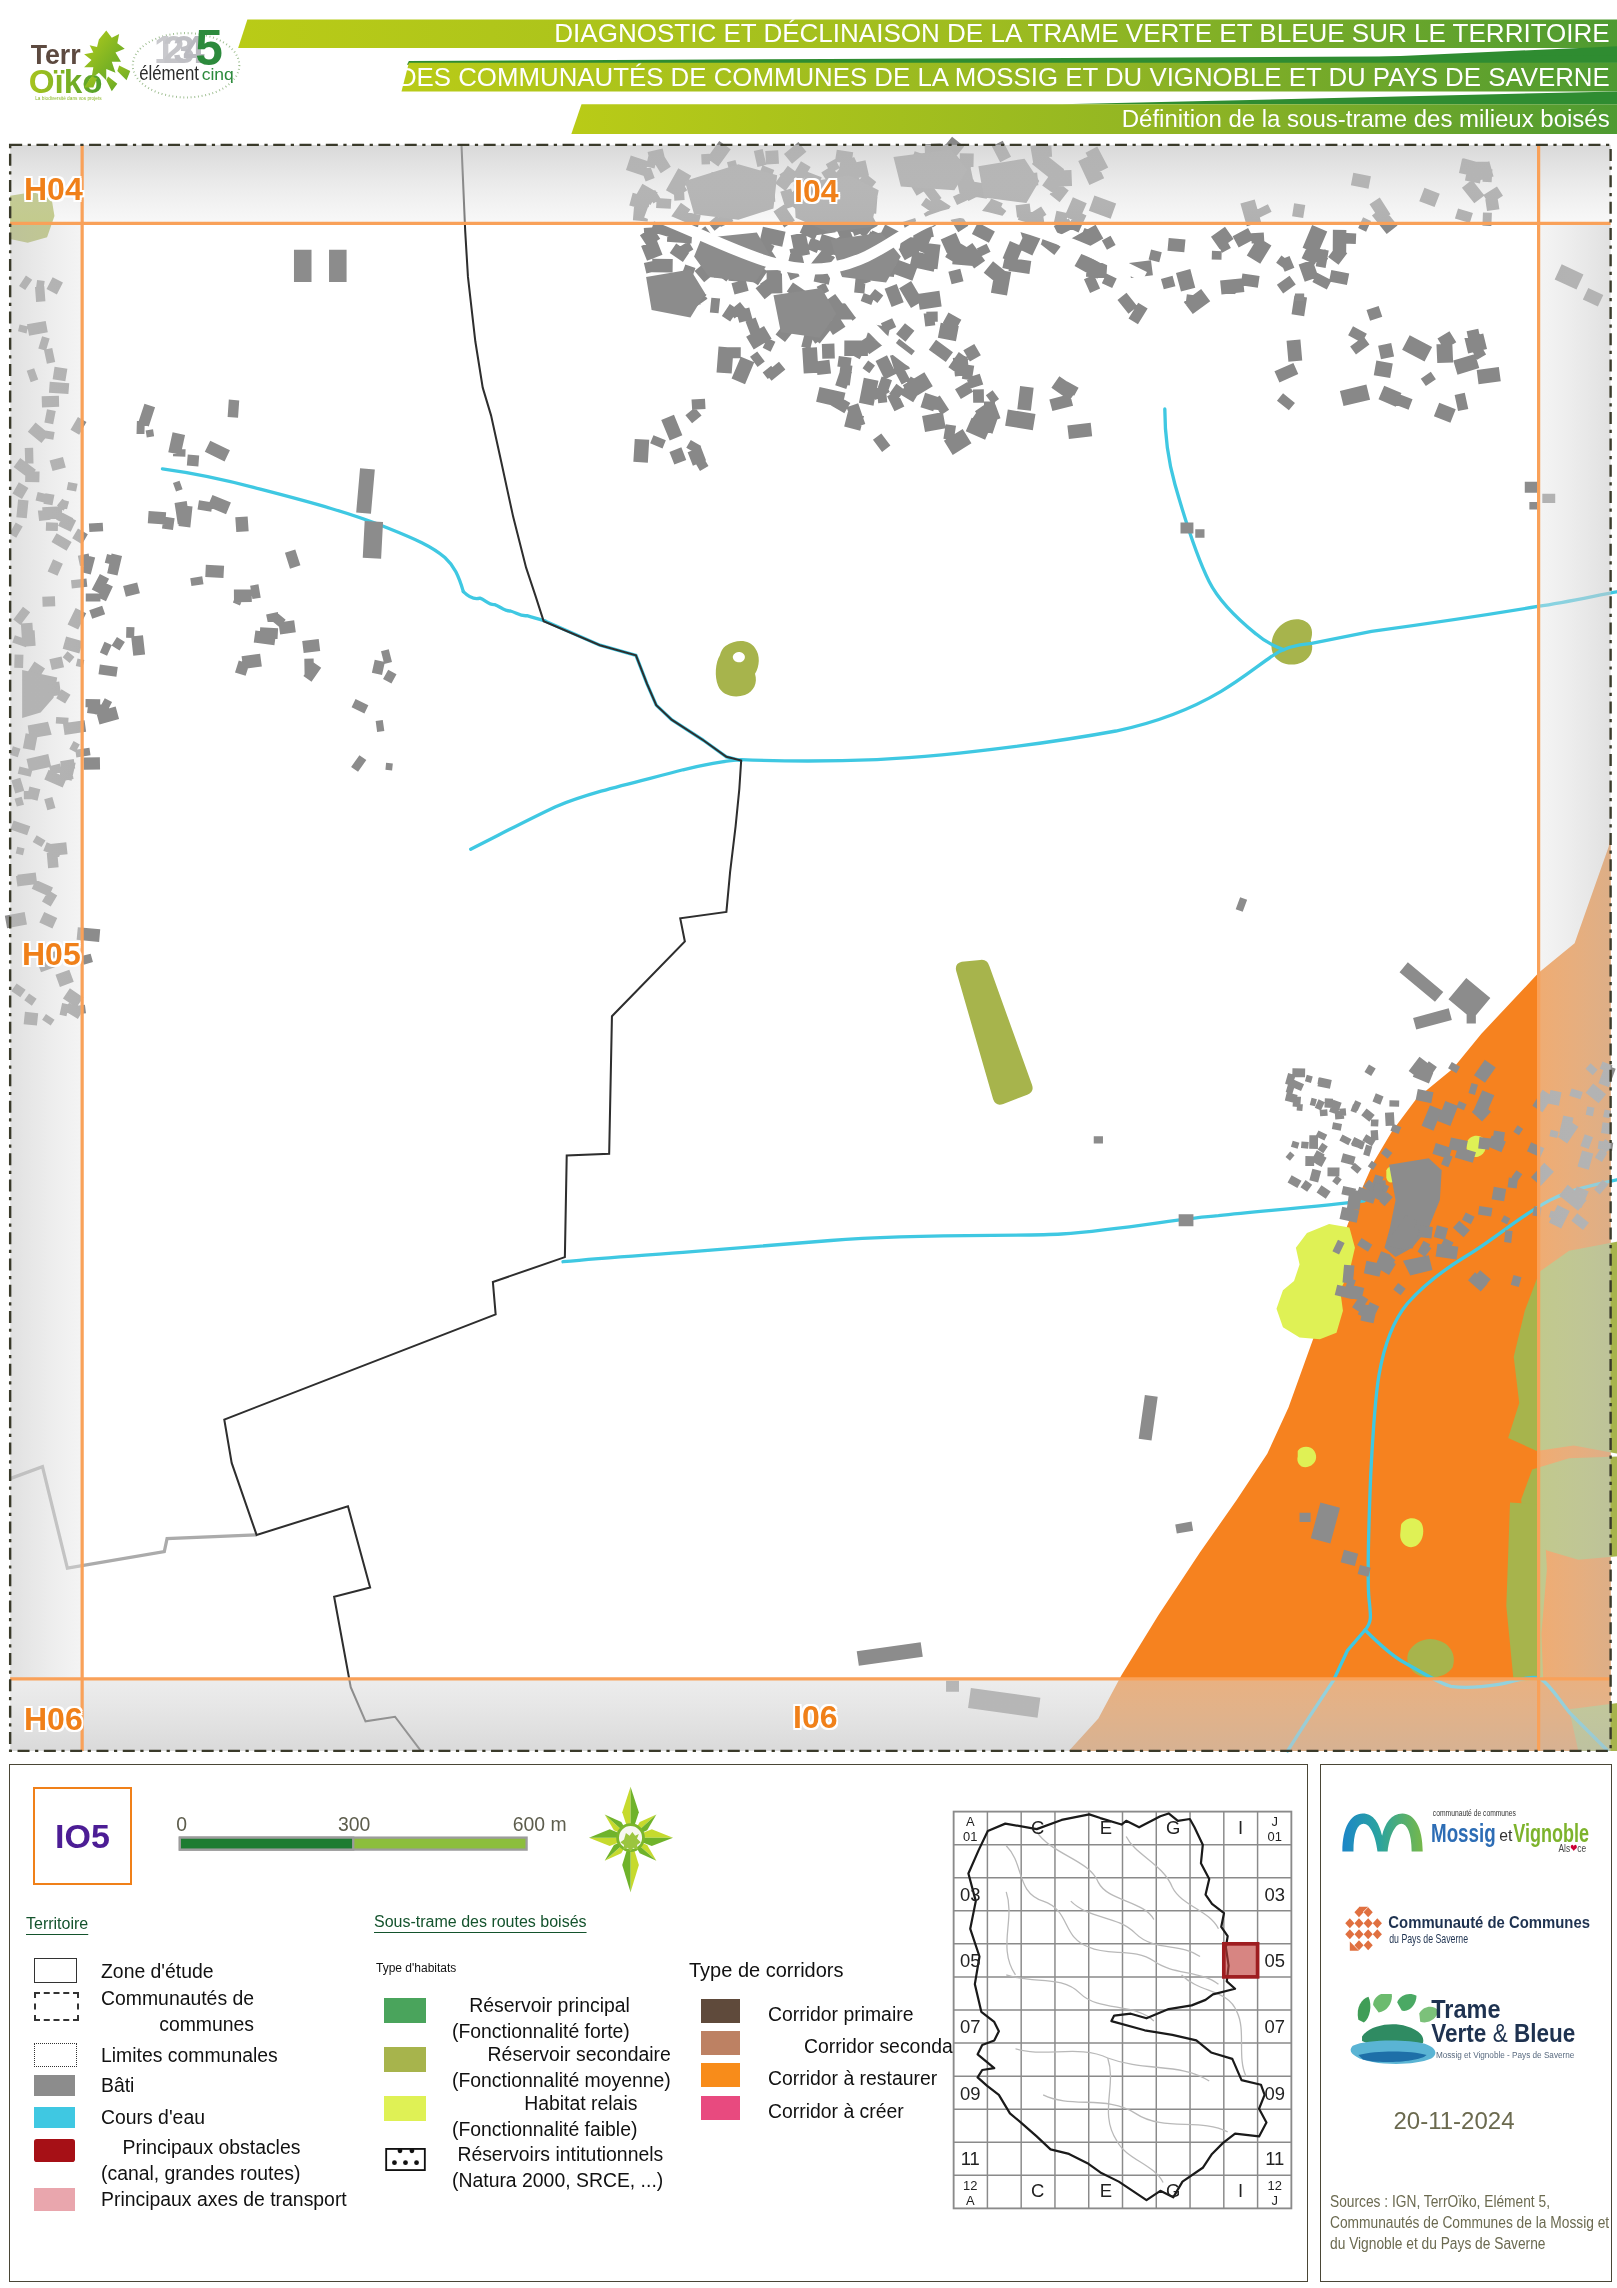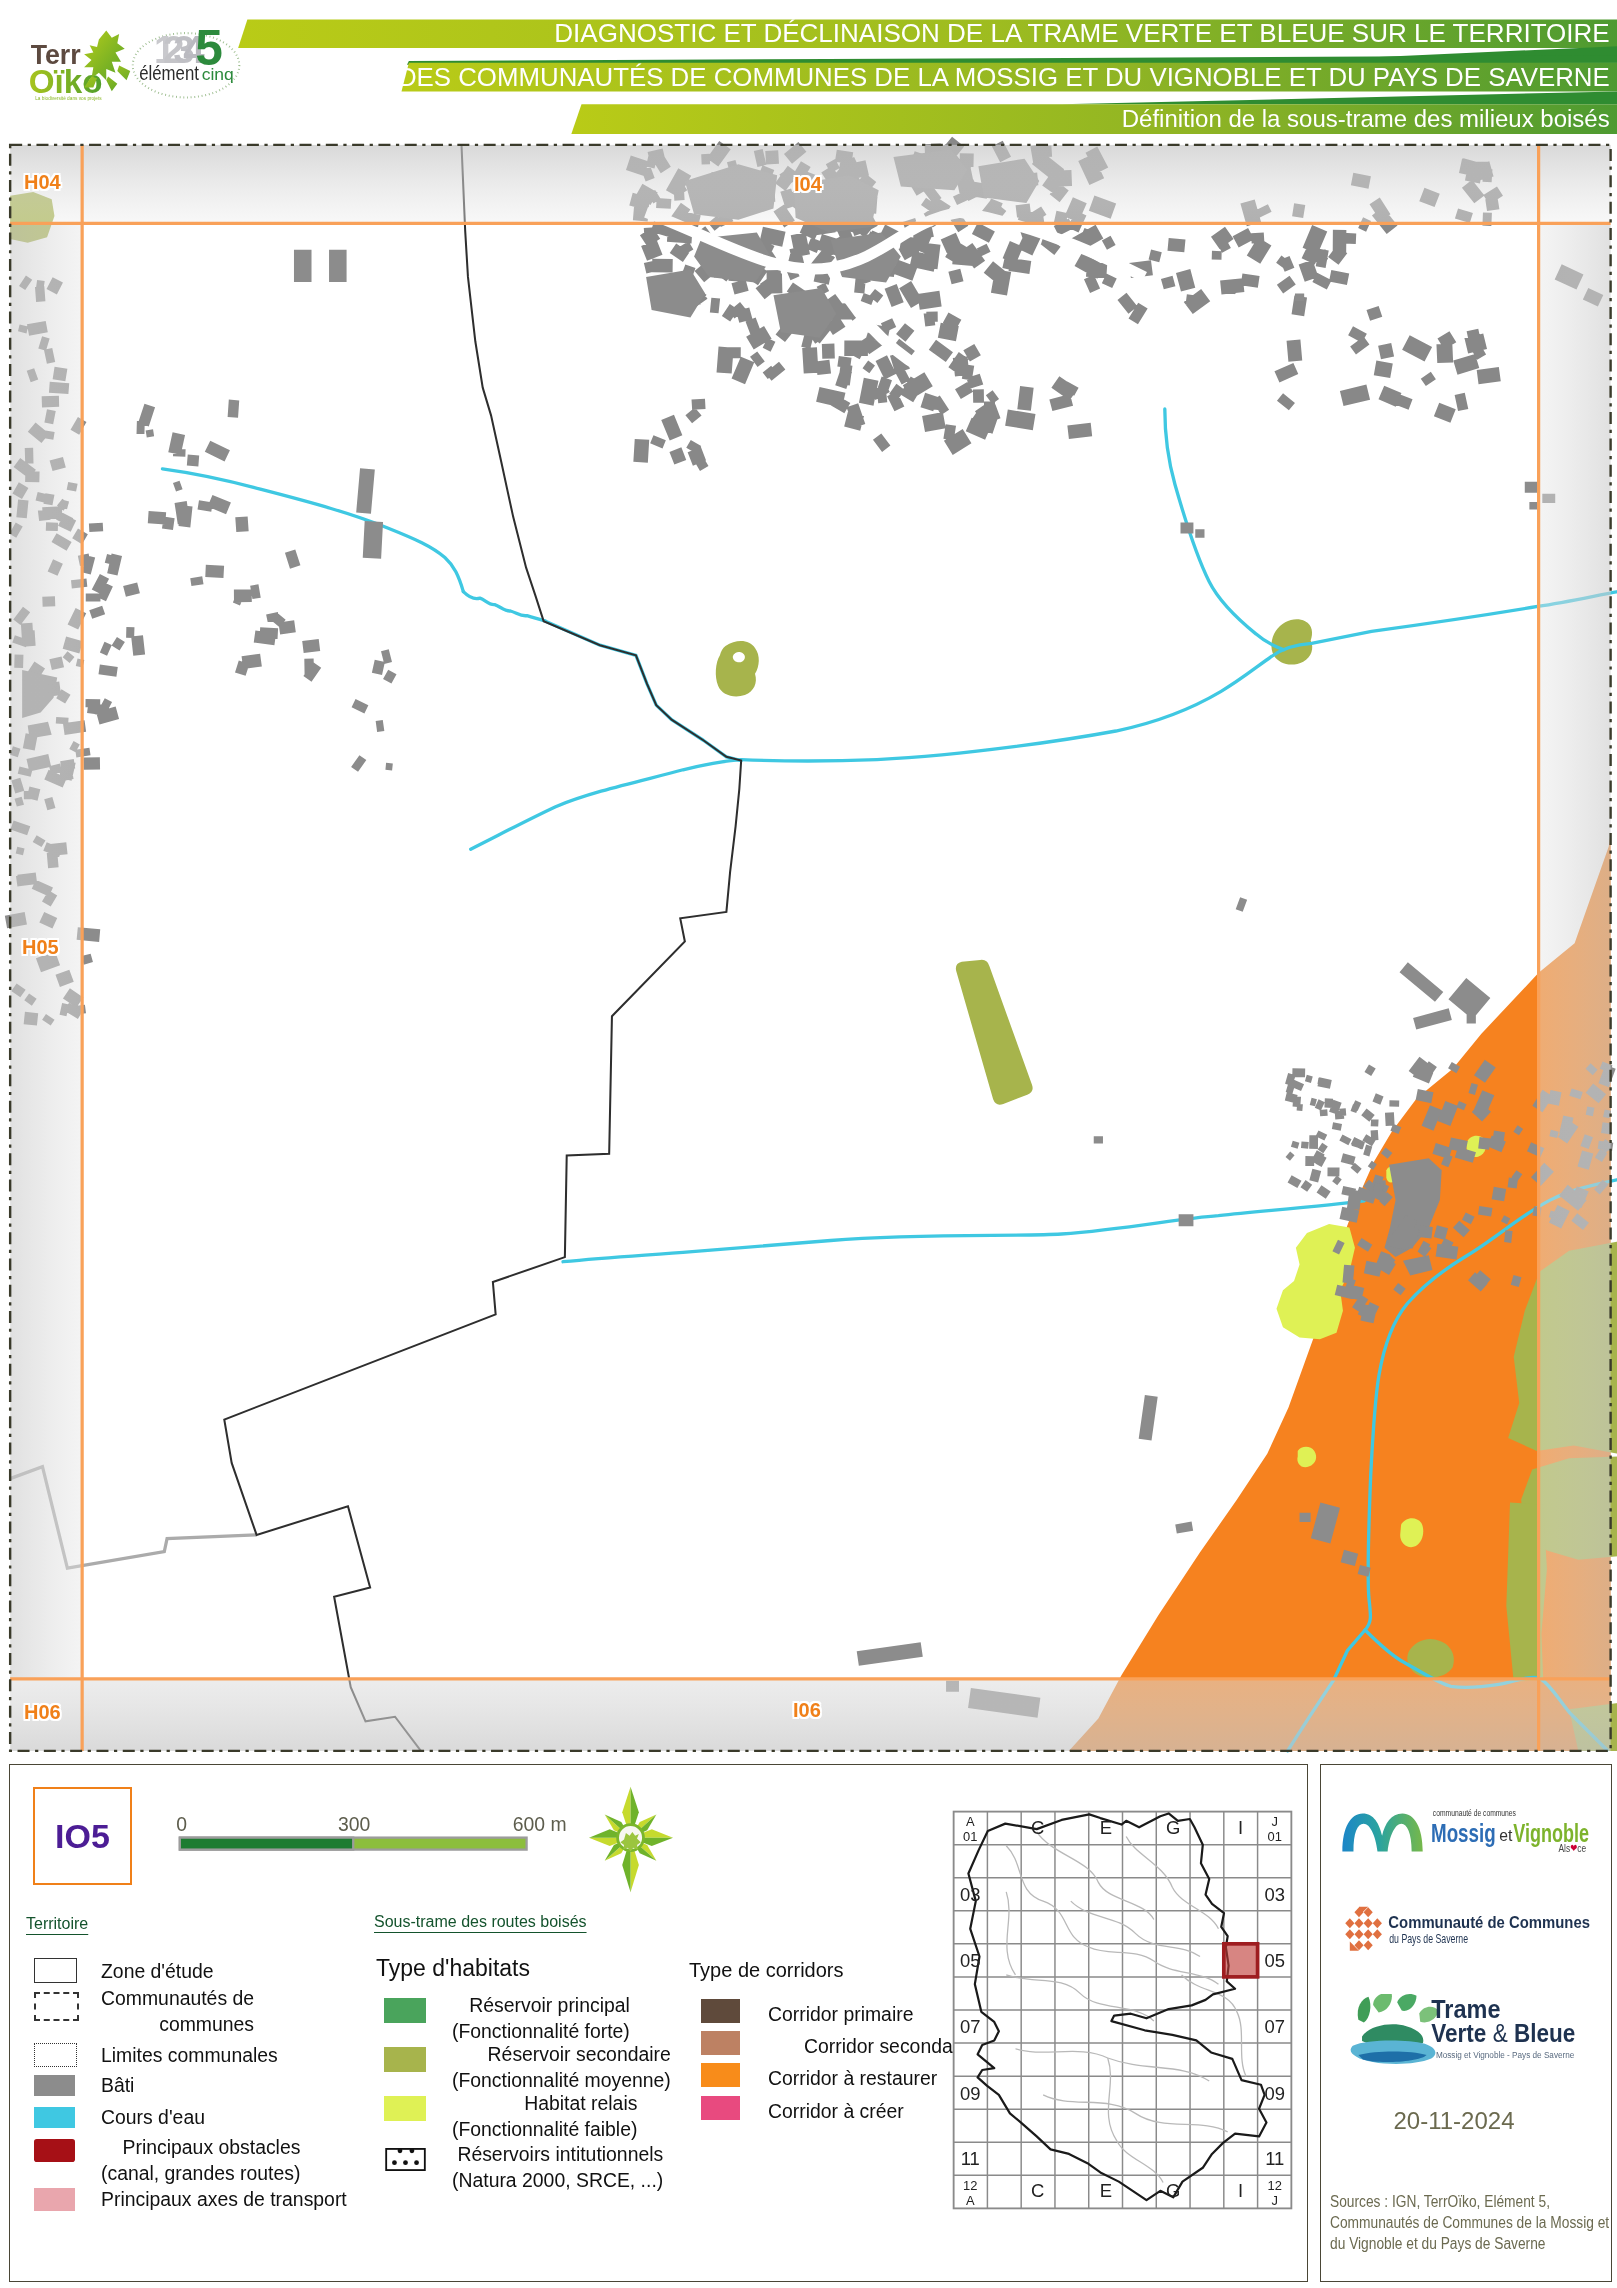--- a/index.html
+++ b/index.html
@@ -1,19 +1,19 @@
 <!DOCTYPE html>
 <html style="font-size:14.8px"><head><meta charset="utf-8">
 
 <style>
 html,body{margin:0;padding:0;}
 body{width:1618px;height:2289px;position:relative;background:#ffffff;
   font-family:"Liberation Sans", sans-serif;overflow:hidden;}
 .abs{position:absolute;}
-.lab{position:absolute;font-weight:bold;color:#f08019;font-size:20px;
+.lab{position:absolute;font-weight:bold;color:#f08019;font-size:32px;
   text-shadow:-1.8px -1.8px 0 #fff,1.8px -1.8px 0 #fff,-1.8px 1.8px 0 #fff,1.8px 1.8px 0 #fff,0 1.8px 0 #fff,0 -1.8px 0 #fff,1.8px 0 0 #fff,-1.8px 0 0 #fff;}
 .legbox{position:absolute;border:1.8px solid #4a4636;background:#fff;}
 .hd{font-size:16px;color:#14532d;text-decoration:underline;text-underline-offset:4.6px;}
 .item{position:absolute;font-size:19.4px;color:#111;line-height:26px;text-align:right;}
 .sw{position:absolute;width:41px;}
 </style>
 
 </head><body>
 
 <svg class="abs" style="left:0px;top:0px" width="1618" height="145" viewBox="0 0 1753 157">
@@ -248,21 +248,21 @@
 <div class="sw" style="left:34px;top:2107px;width:41px;height:21px;background:#3fc8e2"></div>
 <div class="item" style="left:101px;top:2104px">Cours d'eau</div>
 
 <div class="sw" style="left:34px;top:2139px;width:41px;height:23px;background:#a61016;border-radius:2.8px"></div>
 <div class="item" style="left:101px;top:2134px">Principaux obstacles<br>(canal, grandes routes)</div>
 
 <div class="sw" style="left:34px;top:2188px;width:41px;height:23px;background:#e9a6ad"></div>
 <div class="item" style="left:101px;top:2186px">Principaux axes de transport</div>
 
 <div class="abs hd" style="left:374px;top:1913px">Sous-trame des routes boisés</div>
-<div class="item" style="left:376px;top:1955px;font-size:23px">Type d'habitats</div>
+<div class="item" style="left:376px;top:1955px;font-size:12px">Type d'habitats</div>
 
 <div class="sw" style="left:384px;top:1998px;width:42px;height:25px;background:#4aa45c"></div>
 <div class="item" style="left:452px;top:1992px">Réservoir principal<br>(Fonctionnalité forte)</div>
 
 <div class="sw" style="left:384px;top:2047px;width:42px;height:25px;background:#a7b44c"></div>
 <div class="item" style="left:452px;top:2041px">Réservoir secondaire<br>(Fonctionnalité moyenne)</div>
 
 <div class="sw" style="left:384px;top:2096px;width:42px;height:25px;background:#dff155"></div>
 <div class="item" style="left:452px;top:2090px">Habitat relais<br>(Fonctionnalité faible)</div>
 

